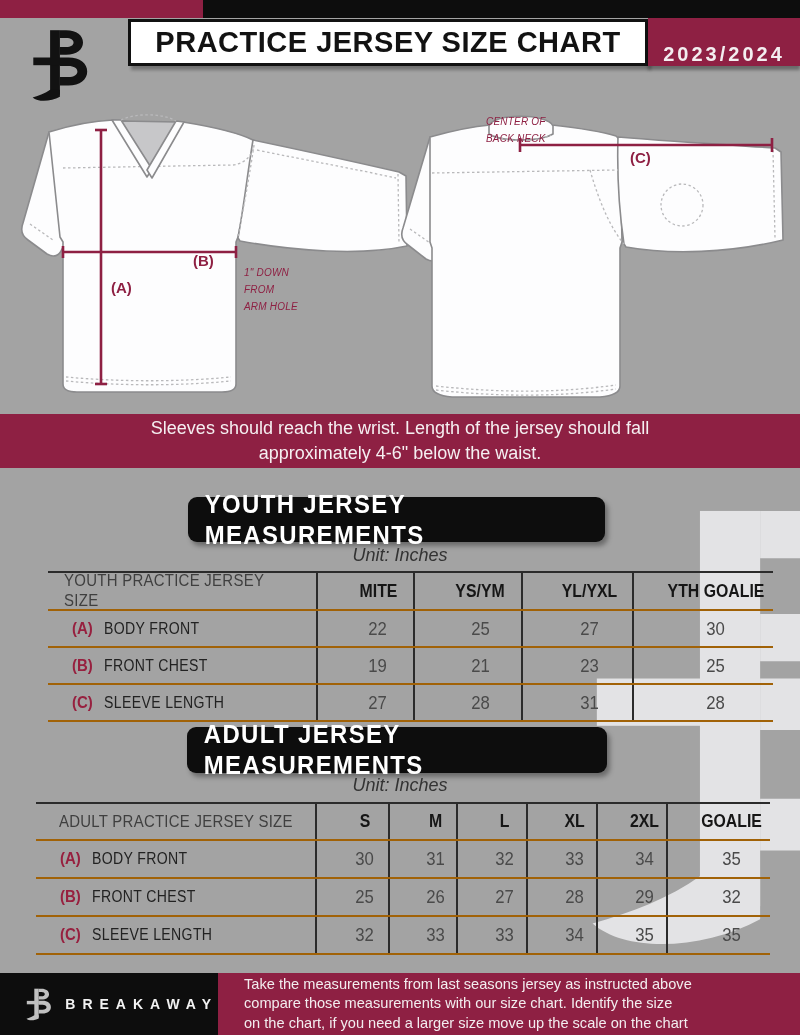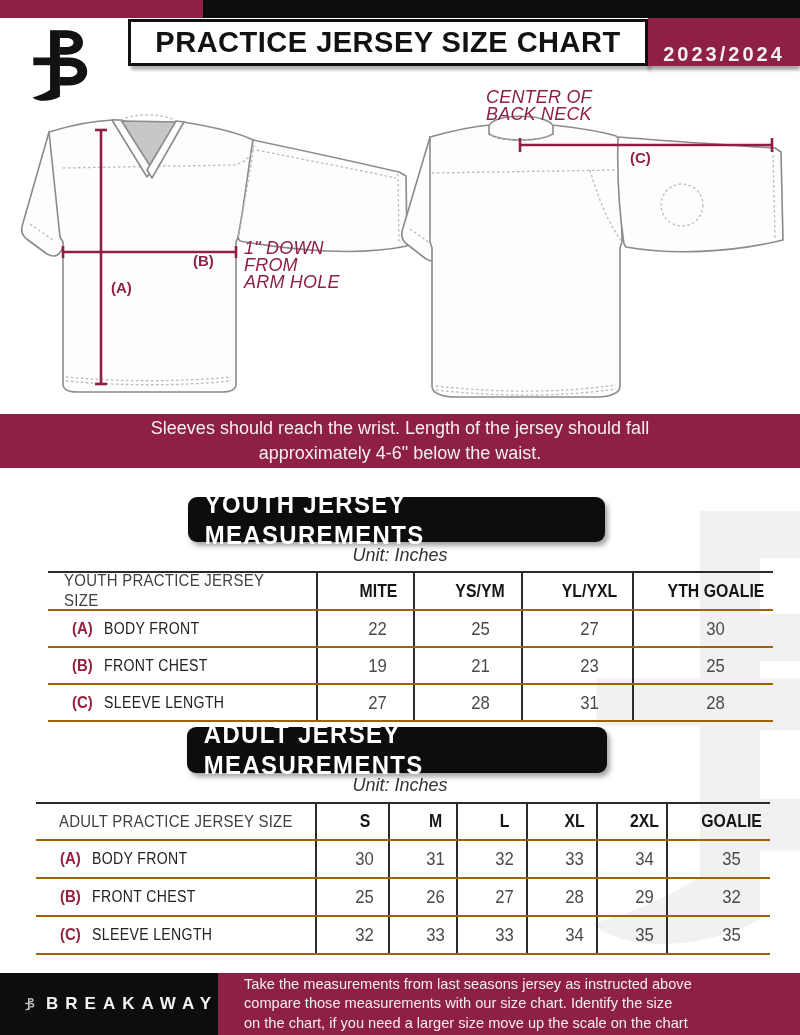--- a/index.html
+++ b/index.html
@@ -1,16 +1,16 @@
 <!DOCTYPE html>
 <html><head>
 <meta charset="utf-8">
 <style>
   html,body{margin:0;padding:0;background:#cfcfd1;}
-  #page{position:relative;width:800px;height:1035px;background:#ffffff;overflow:hidden;
+  #page{position:relative;width:800px;height:1035px;background:#a3a3a3;overflow:hidden;
         font-family:"Liberation Sans",sans-serif;margin:0 auto;}
   #page *{box-sizing:border-box;}
   .abs{position:absolute;}
   .pre{white-space:pre-line;}
   .cx{display:inline-block;transform:scaleX(.88);transform-origin:center;}
   .cxl{display:inline-block;transform:scaleX(.88);transform-origin:left center;}
 
   
   .strip-maroon{left:0;top:0;width:203px;height:18px;background:#8e2043;}
   .strip-black{left:203px;top:0;width:597px;height:18px;background:#0d0d0d;}
@@ -23,21 +23,21 @@
   .year-box span{font-size:20px;font-weight:bold;color:#f3eef0;letter-spacing:3px;}
   .logo-header{left:27px;top:23px;z-index:3;}
 
   
   .diagram-svg{left:0;top:90px;z-index:1;}
   .jbody{fill:#fdfdfe;stroke:#8b8b8d;stroke-width:1.6;stroke-linejoin:round;}
   .stitch{fill:none;stroke:#b9b9bb;stroke-width:1.3;stroke-dasharray:2.5 2.5;}
   .mline{stroke:#8e2043;stroke-width:2.6;fill:none;}
   .anno{position:absolute;color:#8e2043;z-index:2;}
   .anno.key{font-weight:bold;font-size:15px;}
-  .anno.desc{font-style:italic;font-size:18px;line-height:17px;letter-spacing:.2px;}
+  .anno.desc{font-style:italic;font-size:10px;line-height:17px;letter-spacing:.2px;margin-top:24px;}
 
   
   .note-banner{left:0;top:414px;width:800px;height:54px;background:#8e2043;display:flex;
                align-items:center;justify-content:center;z-index:2;}
   .note-banner div{color:#f5eff1;font-size:18px;line-height:25px;text-align:center;}
 
   
   .sec-banner{background:#0d0d0d;border-radius:9px;display:flex;align-items:center;
               justify-content:center;box-shadow:3px 4px 5px rgba(0,0,0,.35);z-index:2;}
   .sec-banner span{color:#fff;font-weight:bold;font-size:26px;letter-spacing:1.5px;
@@ -63,21 +63,21 @@
   .cell.num{font-size:19px;color:#4a4a4a;}
   .cell.labh{font-size:17px;color:#3f3f3f;letter-spacing:.3px;}
   .cell.lab{justify-content:flex-start;padding-left:24px;gap:8px;}
   .rowkey{color:#97203f;font-weight:bold;font-size:17px;}
   .rowlabel{color:#222;font-size:16px;letter-spacing:.4px;}
 
   
   .footer{left:0;top:973px;width:800px;height:62px;display:flex;z-index:2;}
   .footer-black{width:218px;height:62px;background:#0d0d0d;display:flex;align-items:center;
                 padding-left:24px;gap:10px;}
-  .footer-brand{color:#f2f2f2;font-weight:bold;font-size:17px;letter-spacing:7px;}
+  .footer-brand{color:#f2f2f2;font-weight:bold;font-size:14px;letter-spacing:7px;}
   .footer-maroon{width:582px;height:62px;background:#8e2043;display:flex;align-items:center;
                  padding-left:26px;}
   .footer-maroon div{color:#f3edef;font-size:14.6px;line-height:19.5px;}
 
   .watermark{left:558px;top:468px;z-index:0;opacity:.85;}
 </style>
 </head>
 <body>
 
 <div id="page">

